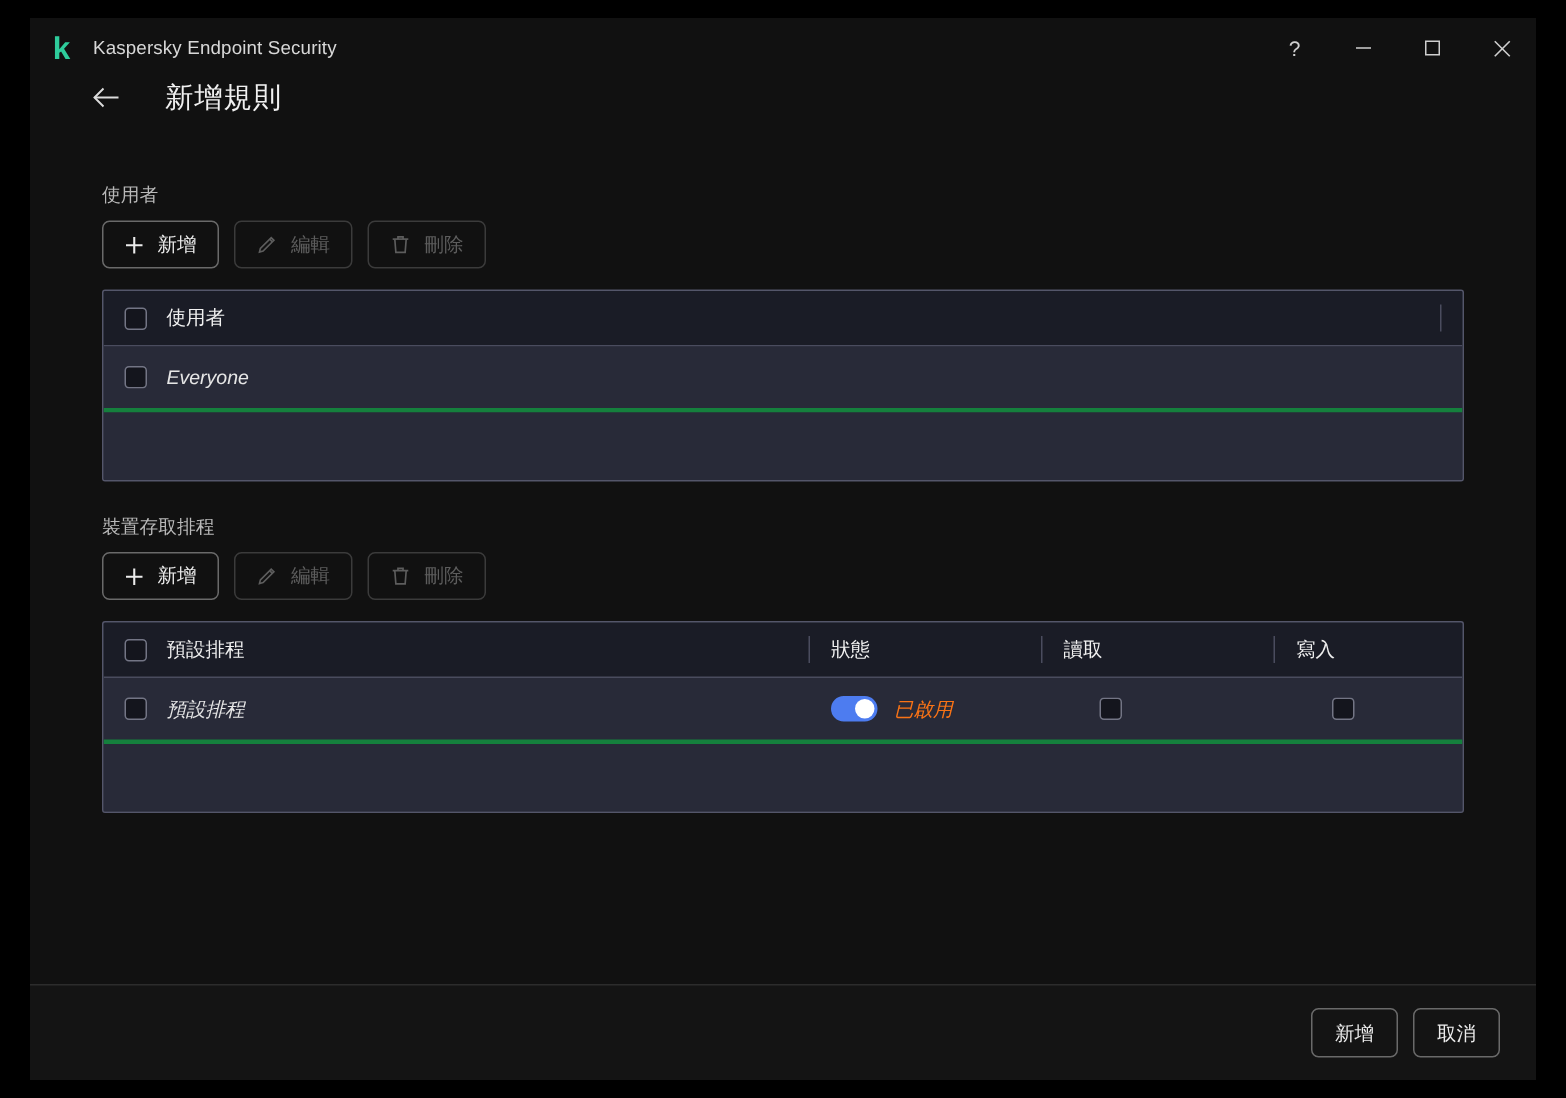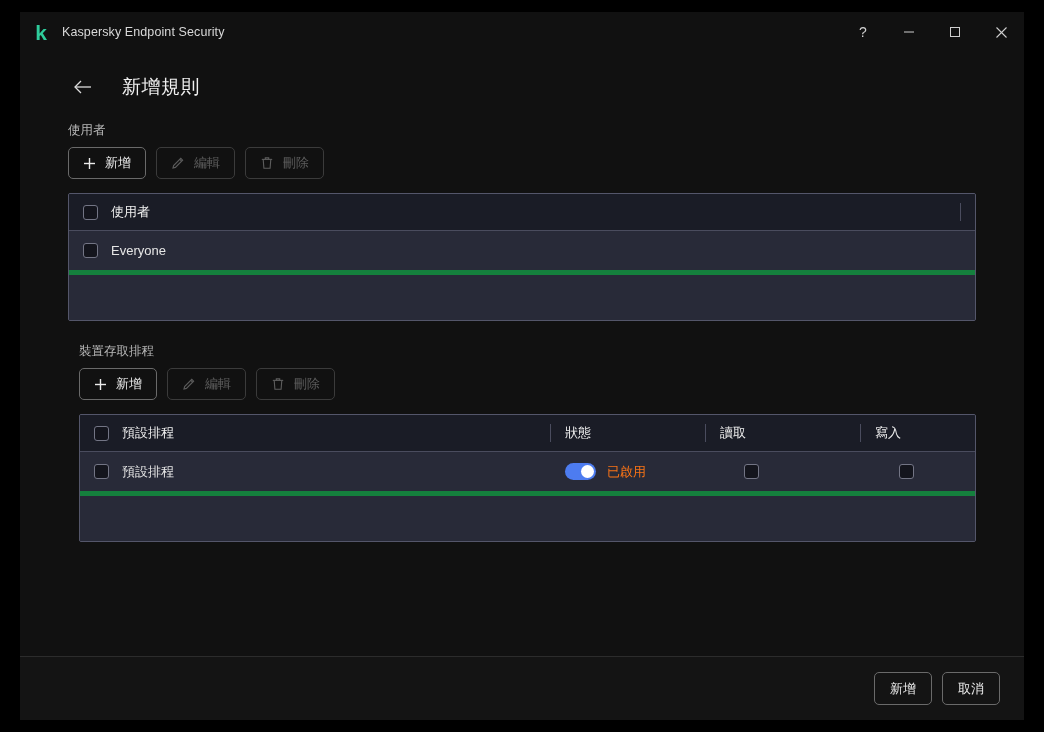--- a/index.html
+++ b/index.html
@@ -65,23 +65,22 @@
     color: #cfcfcf;
     font-size: 14px;
     cursor: default;
   }
   .win-btn svg { display: block; }
 
   
   .header {
     flex: 0 0 48px;
     display: flex;
-    align-items: flex-end;
+    align-items: flex-start;
     padding-left: 38px;
-    margin-left: 12px;
   }
   .back-arrow {
     width: 26px; height: 26px;
     display: flex; align-items: center; justify-content: center;
     color: #dcdcdc;
     cursor: default;
   }
   .page-title {
     margin-left: 26px;
     font-size: 19px;
@@ -164,22 +163,23 @@
     align-items: center;
     min-height: 38px;
   }
   .trow.head {
     background: #1a1c26;
     border-bottom: 1px solid #4a4c5e;
     min-height: 37px;
   }
   .trow.data {
     background: #282a38;
-    border-bottom: 5px solid #15803d;
+    border-bottom: 3px solid #15803d;
     min-height: 44px;
+    font-style: italic;
   }
   .trow.filler {
     background: #282a38;
     min-height: 45px;
   }
   .cell {
     display: flex;
     align-items: center;
     padding-left: 14px;
     height: 100%;
@@ -346,21 +346,21 @@
           <div class="cell" style="flex:1 1 auto;">
             <span class="cb"></span>
             <span>Everyone</span>
           </div>
         </div>
 
         <div class="trow filler"></div>
       </div>
     </div>
 
-    <div style="margin-top:22px;margin-left:11px;">
+    <div style="margin-top:22px;">
       <div class="field-label">裝置存取排程</div>
 
       <div class="toolbar">
         <button class="tb-btn">
           <span class="ic">
             <svg width="13" height="13" viewBox="0 0 13 13">
                 <line x1="6.5" y1="1" x2="6.5" y2="12" stroke="currentColor" stroke-width="1.4"></line>
                 <line x1="1" y1="6.5" x2="12" y2="6.5" stroke="currentColor" stroke-width="1.4"></line>
               </svg>
           </span>

